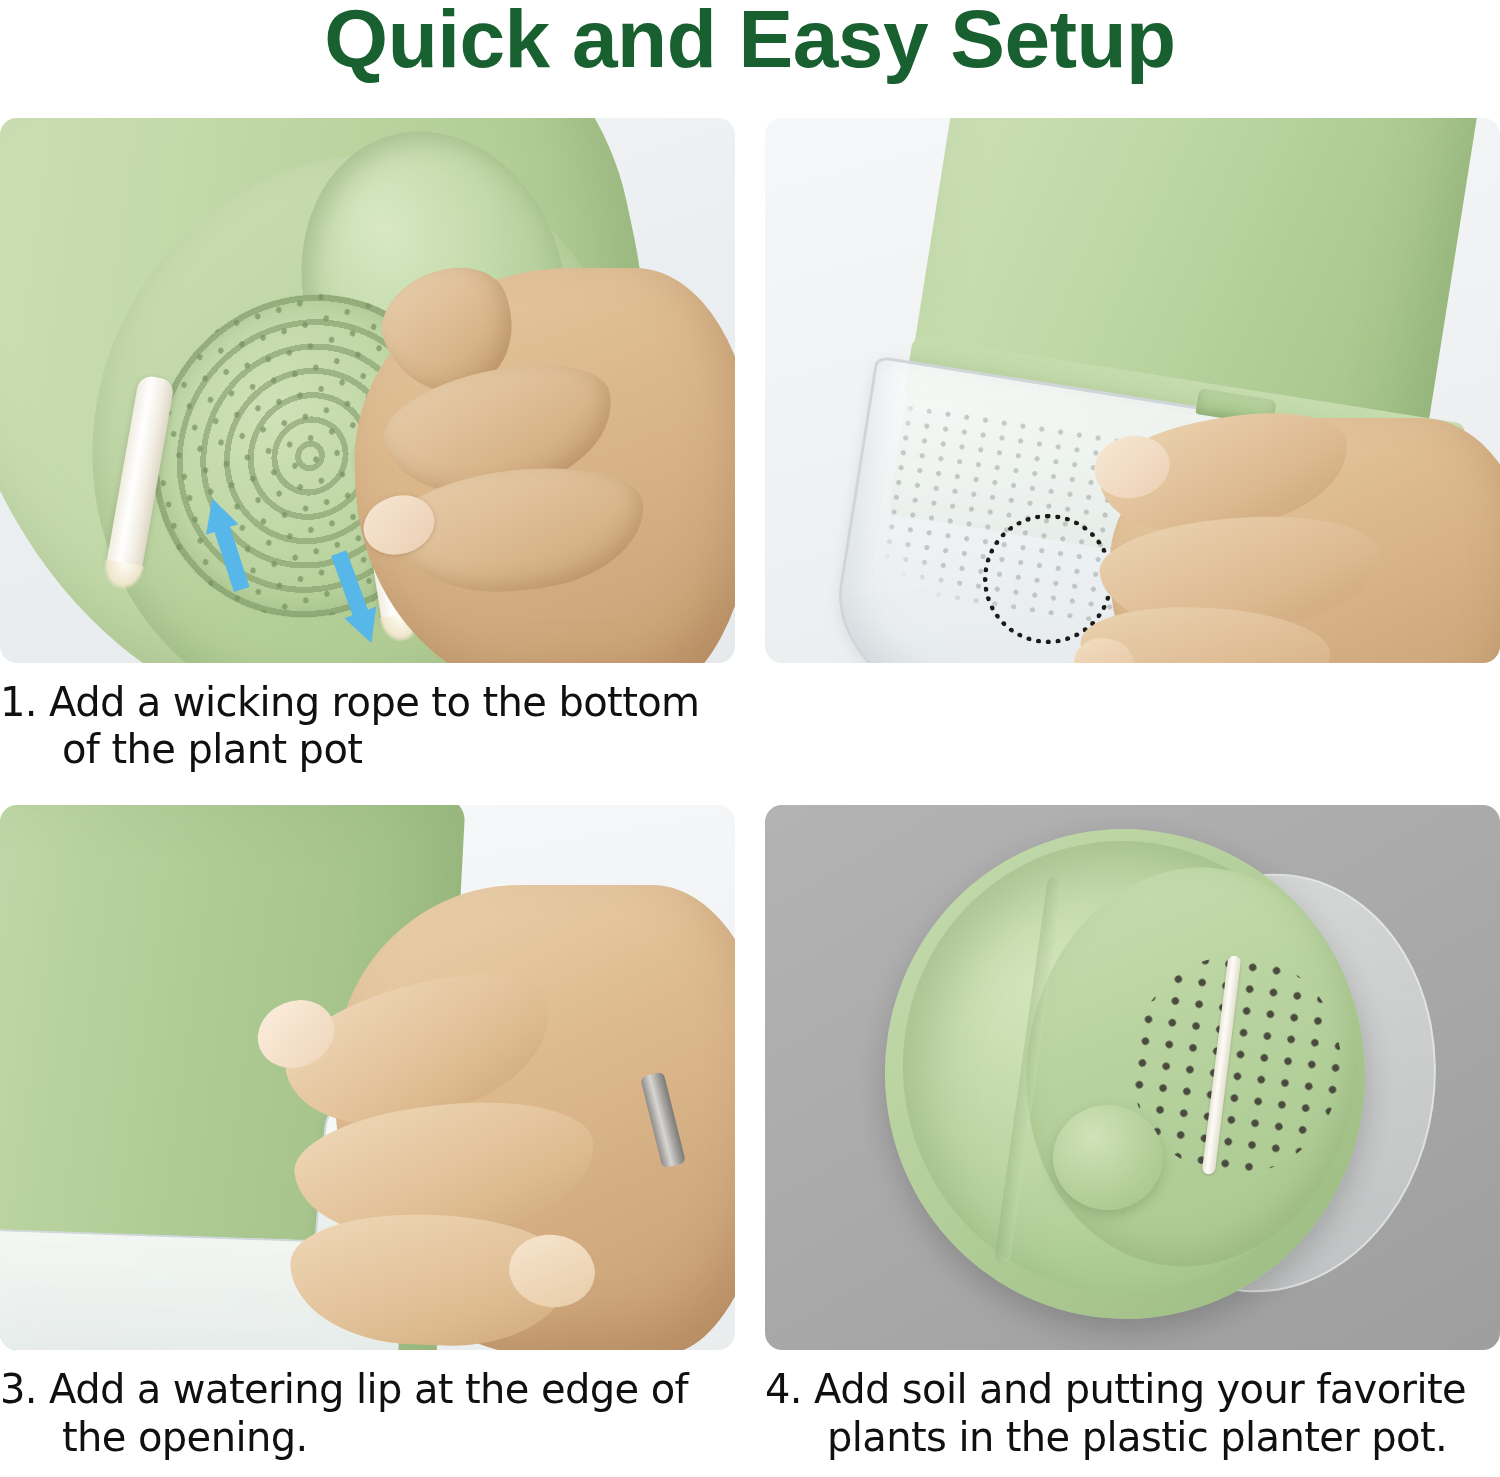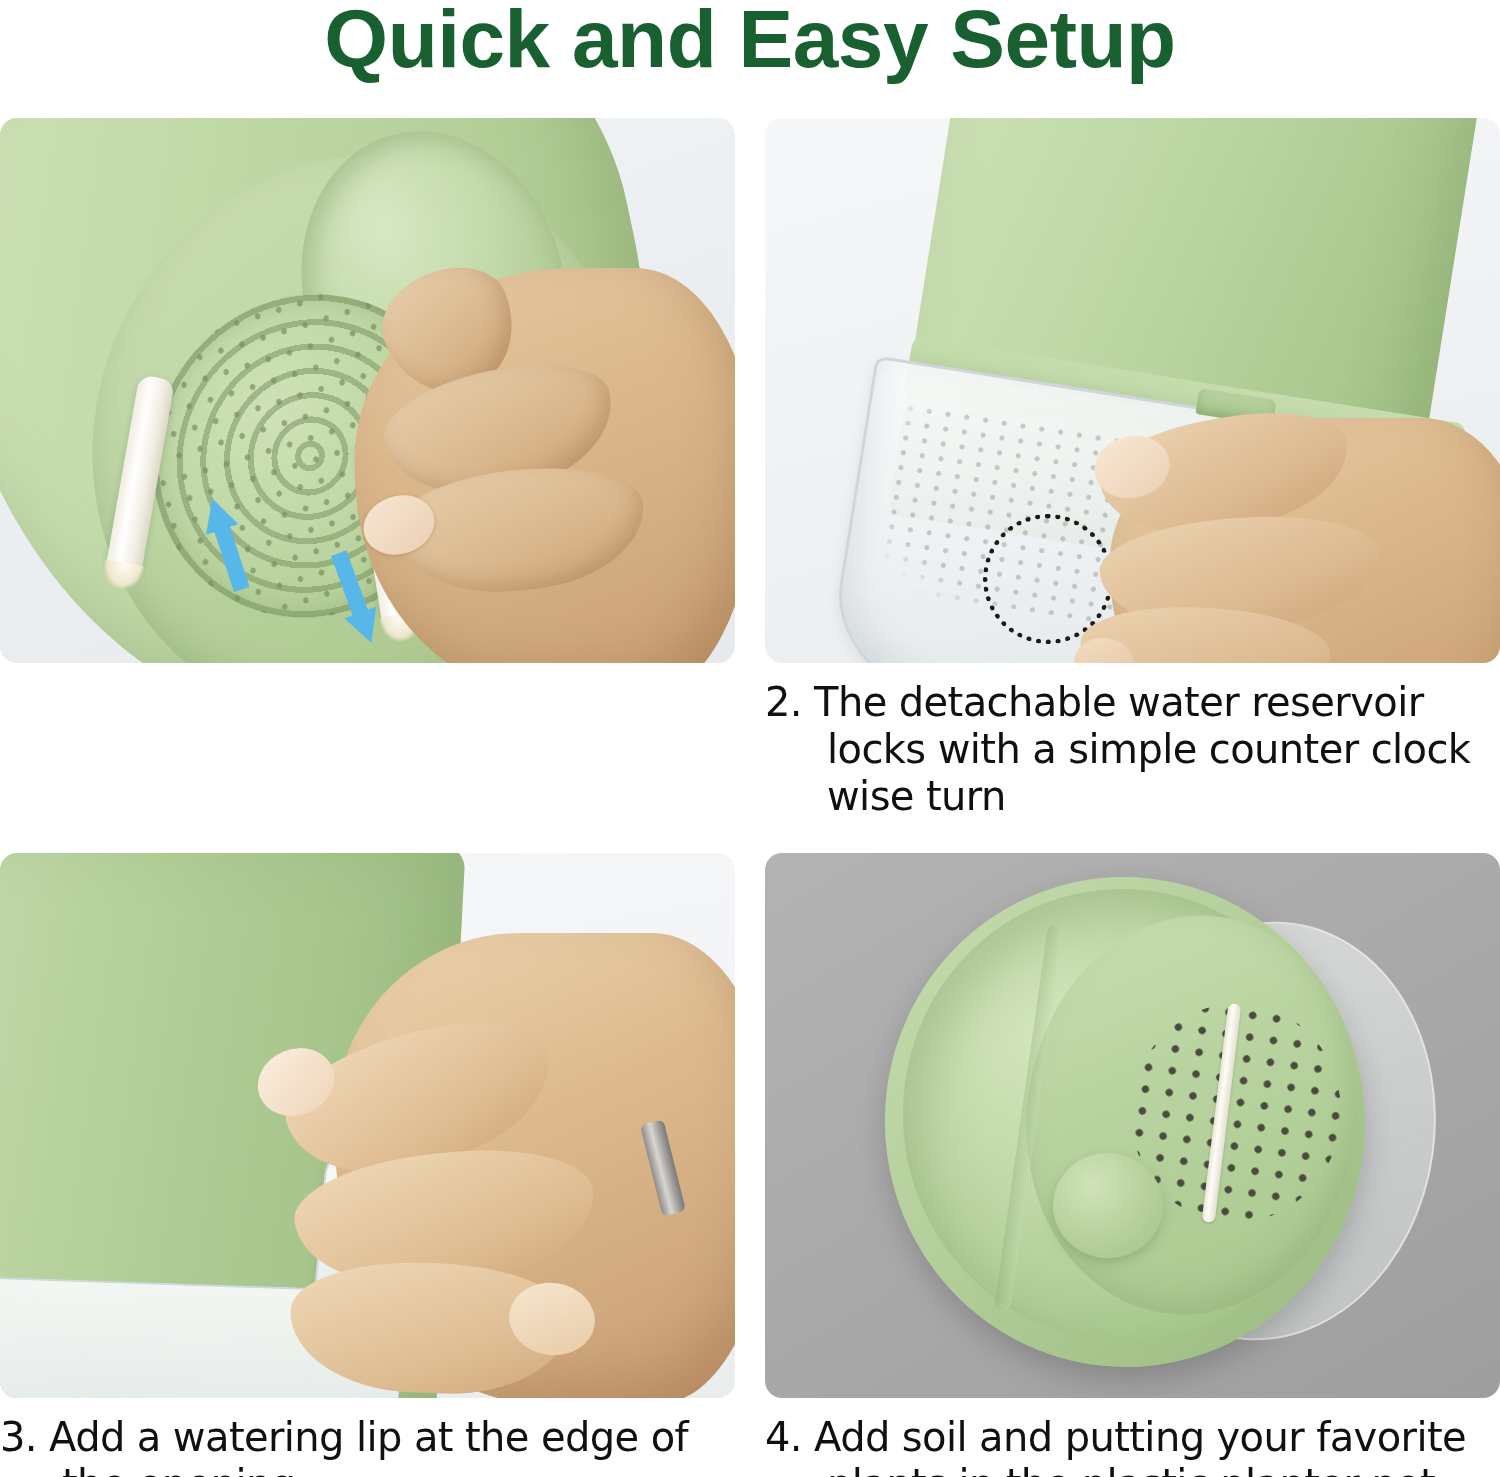--- a/index.html
+++ b/index.html
@@ -431,41 +431,41 @@
               <span class="frayed"></span>
             </div>
           <div class="blue1"></div>
           <div class="blue2"></div>
           <div class="hand"></div>
           <div class="finger f1"></div>
           <div class="finger f2"></div>
           <div class="finger f3"></div>
           <div class="nail"></div>
         </div>
+        <p class="caption">1. Add a wicking rope to the bottom of the plant pot</p>
       </div>
 
       <div class="cell">
         <div class="photo p2">
           <div class="pot"></div>
           <div class="lip"></div>
           <div class="reservoir"></div>
           <div class="res-mesh"></div>
           <div class="wickstrip"></div>
           <div class="tab"></div>
           <div class="dotted-pos">
             <div class="dotted"></div>
           </div>
           <div class="hand"></div>
           <div class="finger f1"></div>
           <div class="finger f2"></div>
           <div class="finger f3"></div>
           <div class="nail"></div>
           <div class="nail2"></div>
         </div>
-        <p class="caption">2. The detachable water reservoir locks with a simple counter clock wise turn</p>
       </div>
 
     </div>
 
     <div class="row">
 
       <div class="cell">
         <div class="photo p3">
           <div class="potwall"></div>
           <div class="base"></div>

